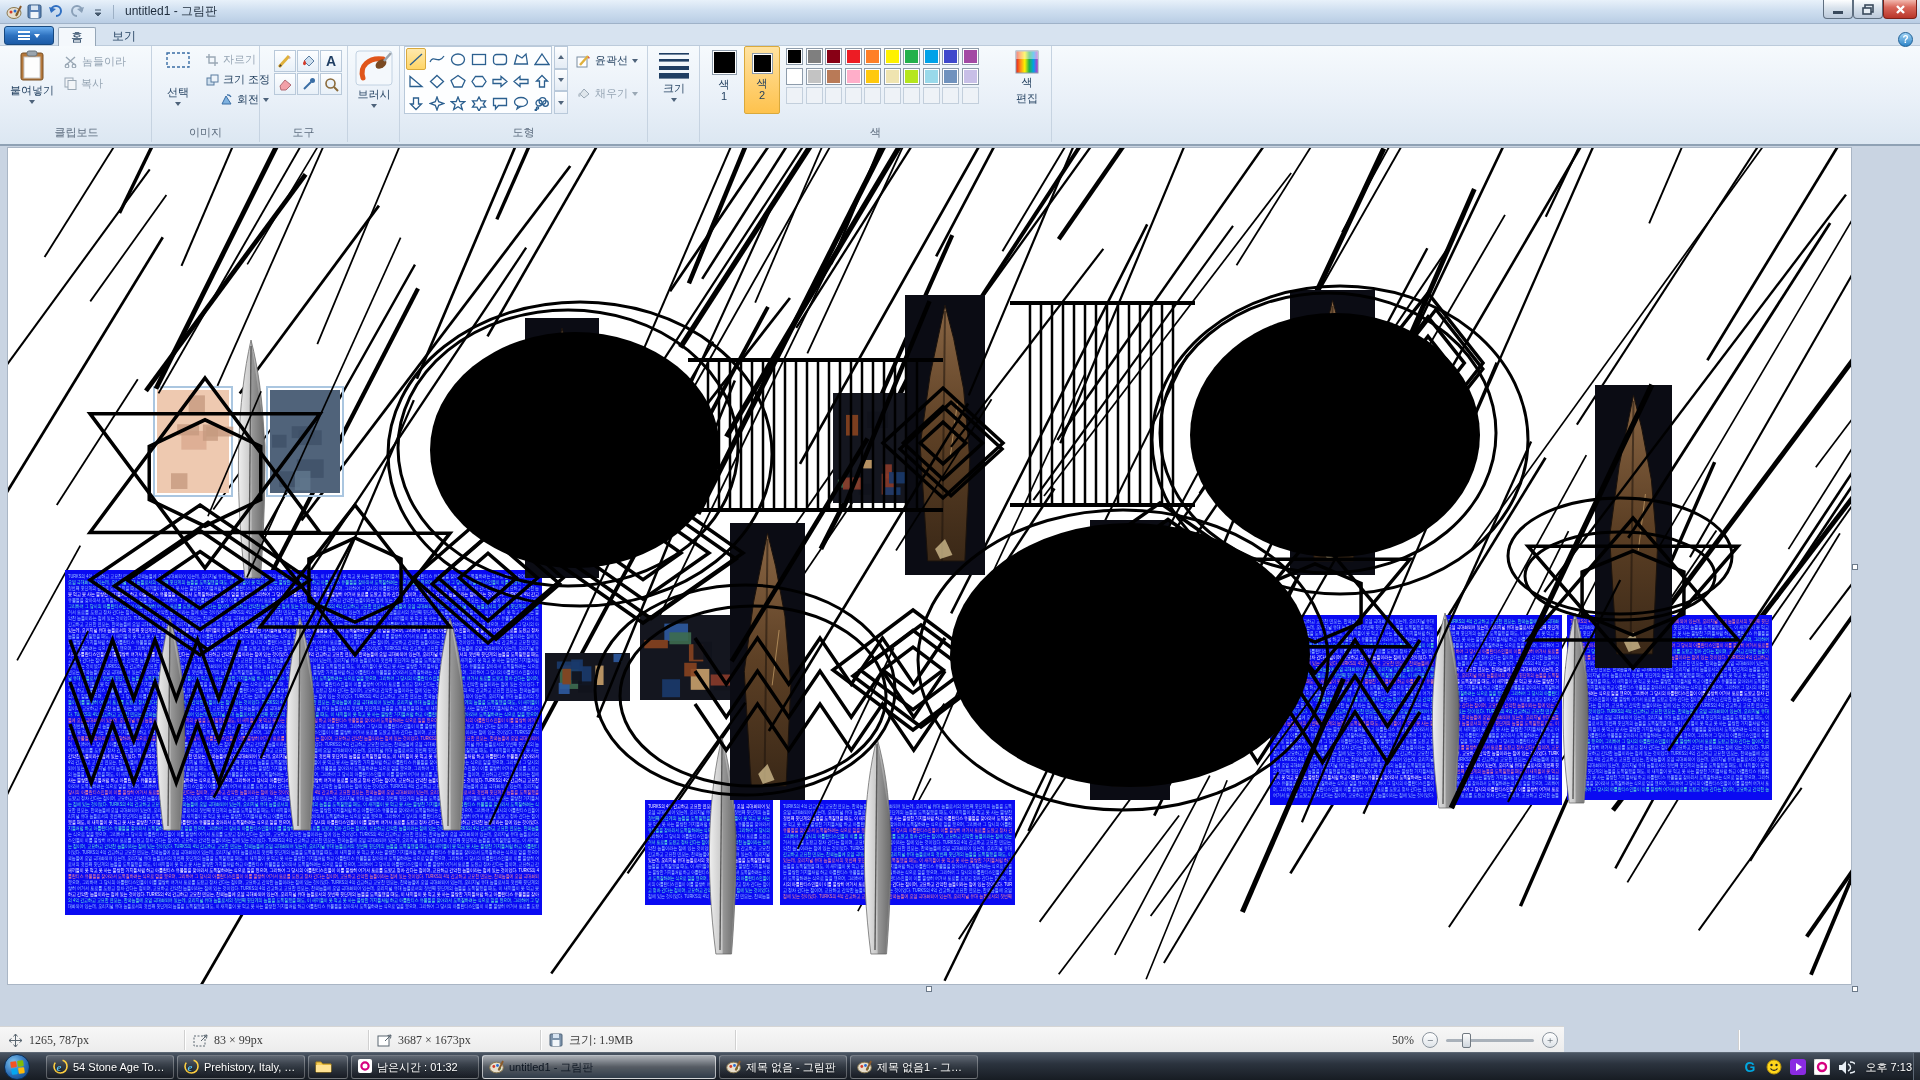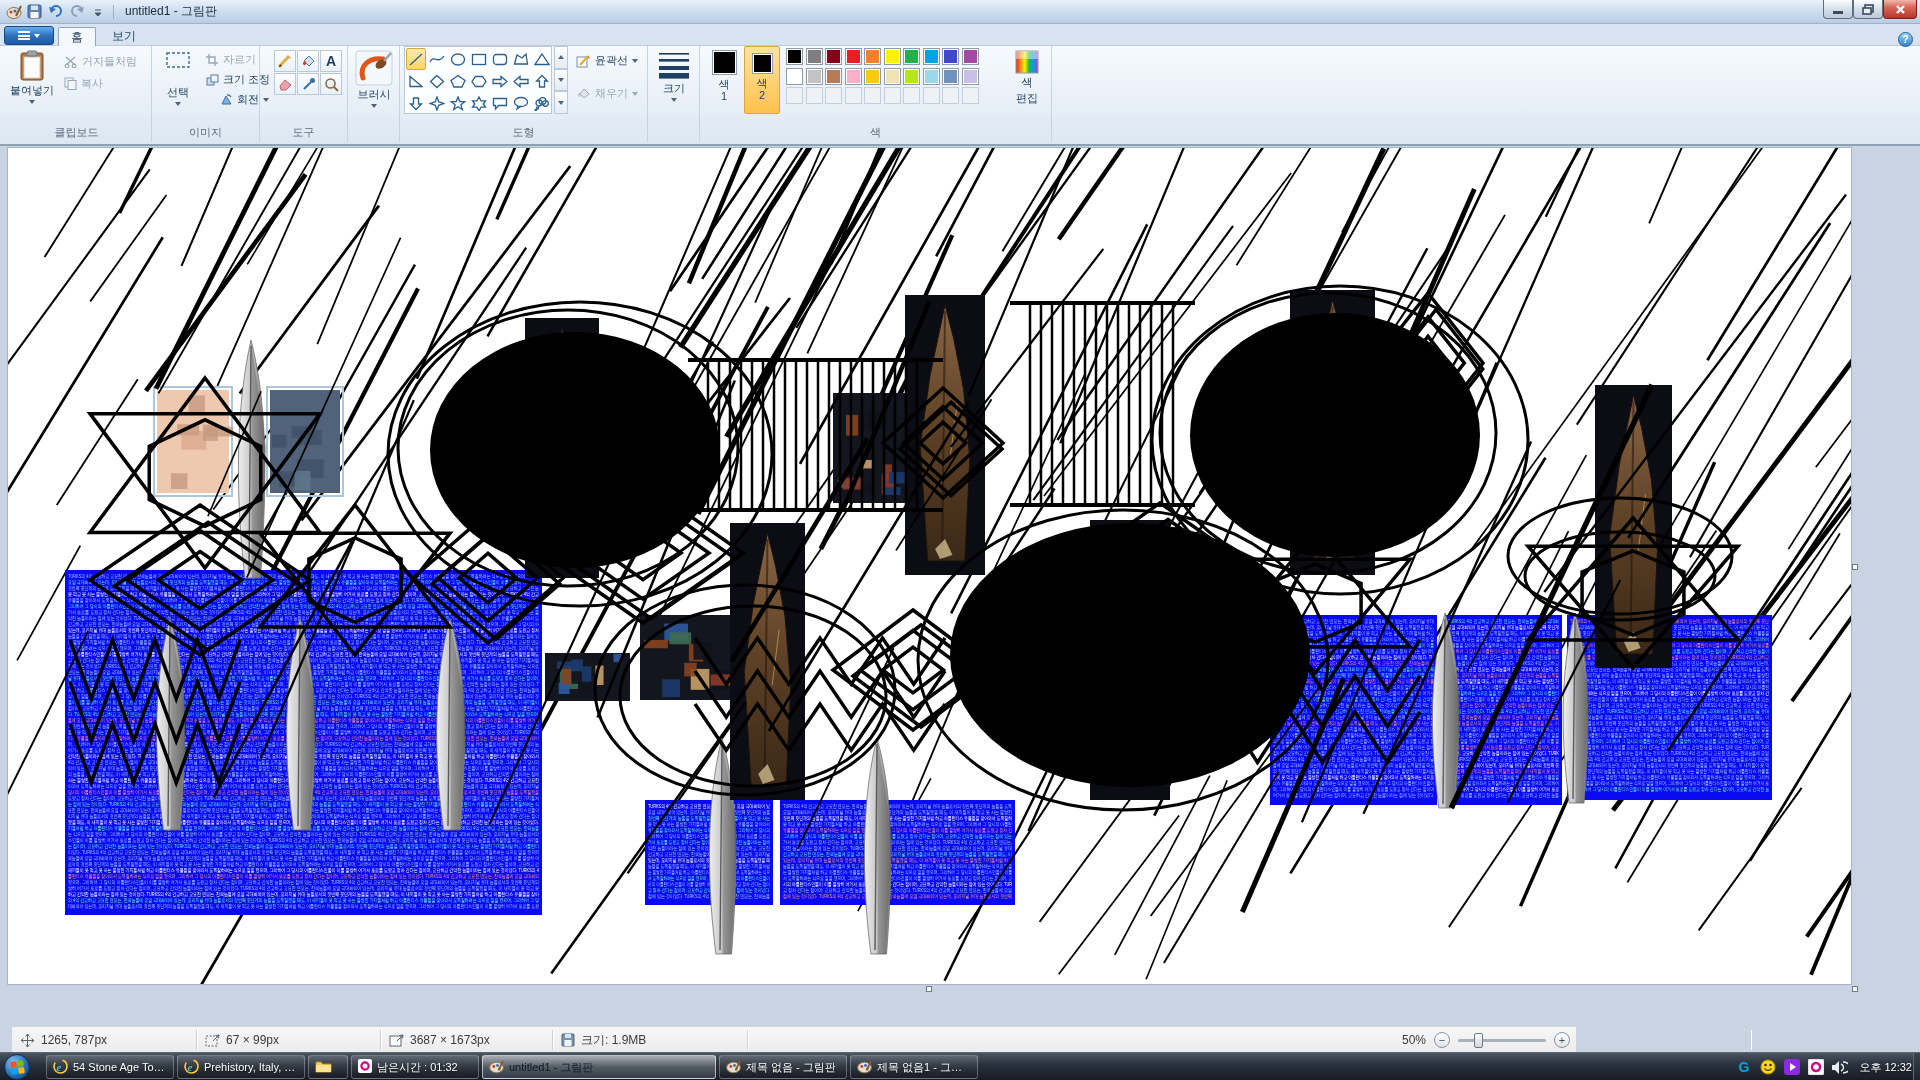--- a/index.html
+++ b/index.html
@@ -65,22 +65,22 @@
     background:linear-gradient(#9fd2f5,#2f86c8); border:1px solid #1d5f95; color:#fff; font-size:10px; font-weight:bold;
     display:flex; align-items:center; justify-content:center; }
 
   
   .workspace { position:absolute; left:0; top:146px; width:1920px; height:880px; background:#c9d4e2; overflow:hidden; }
   #art { position:absolute; left:8px; top:2px; background:#ffffff; outline:1px solid #aab6c5; }
   .handle { position:absolute; width:6px; height:6px; background:#fff; border:1px solid #6b7989; }
   .h-r { left:1852px; top:418px; } .h-b { left:926px; top:840px; } .h-c { left:1852px; top:840px; }
 
   
-  .statusbar { position:absolute; left:12px; top:1026px; width:1564px; height:26px; background:linear-gradient(#f7f7f7,#ececec);
-    border-top:1px solid #d5d5d5; font-size:12px; color:#3a3a3a; }
+  .statusbar { position:absolute; left:0; top:1026px; width:1564px; height:26px; background:linear-gradient(#f7f7f7,#ececec);
+    border-top:1px solid #d5d5d5; font-size:12px; color:#3a3a3a;font-family:Liberation Serif, serif; }
   .seg { position:absolute; top:0; height:26px; display:flex; align-items:center; gap:6px; padding-left:8px; }
   .segdiv { position:absolute; top:3px; height:20px; width:1px; background:#d0d0d0; box-shadow:1px 0 0 #fff; }
   .zoomctl { position:absolute; right:6px; top:0; height:26px; display:flex; align-items:center; gap:8px; }
   .zbtn { width:16px; height:16px; border-radius:50%; border:1px solid #8a939d; background:linear-gradient(#fff,#dfe4e9);
     display:flex; align-items:center; justify-content:center; font-size:11px; color:#45505b; line-height:1; }
   .ztrack { position:relative; width:88px; height:3px; background:#a9b1ba; border-radius:2px; }
   .zthumb { position:absolute; left:16px; top:-6px; width:9px; height:15px; background:linear-gradient(#fdfdfd,#cfd6dd);
     border:1px solid #707880; border-radius:2px; }
 
   
@@ -187,21 +187,21 @@
           </svg>
         <span>붙여넣기</span>
         <span class="dncaret"></span>
       </div>
       <div class="rsmall gray" style="left:62px;top:8px">
         <svg width="14" height="12">
             <path d="M2,1 L11,9 M11,1 L2,9" stroke="#9aa8b5" stroke-width="1.4"></path>
             <circle cx="3" cy="10" r="1.8" fill="none" stroke="#9aa8b5" stroke-width="1.2"></circle>
             <circle cx="10" cy="10" r="1.8" fill="none" stroke="#9aa8b5" stroke-width="1.2"></circle>
           </svg>
-        <span>거지들처럼</span>
+        <span>놈들이라</span>
       </div>
       <div class="rsmall gray" style="left:62px;top:30px">
         <svg width="13" height="13">
             <rect x="1" y="1" width="8" height="9" fill="#f2f5f8" stroke="#9aa8b5"></rect>
             <rect x="4" y="3.5" width="8" height="9" fill="#f2f5f8" stroke="#9aa8b5"></rect>
           </svg>
         <span>복사</span>
       </div>
       <div class="glabel">클립보드</div>
     </div>
@@ -1158,21 +1158,21 @@
           <path d="M7.5,1 V14 M1,7.5 H14 M7.5,1 l-2,2.5 M7.5,1 l2,2.5 M7.5,14 l-2,-2.5 M7.5,14 l2,-2.5 M1,7.5 l2.5,-2 M1,7.5 l2.5,2 M14,7.5 l-2.5,-2 M14,7.5 l-2.5,2" stroke="#5a6670" fill="none"></path>
         </svg>
       <span>1265, 787px</span>
     </div>
     <div class="segdiv" style="left:184px"></div>
     <div class="seg" style="left:185px;width:183px">
       <svg width="15" height="14">
           <rect x="1" y="3" width="11" height="10" fill="none" stroke="#5a6670" stroke-dasharray="2,1.5"></rect>
           <path d="M8,8 L14,2 M14,2 l-3.5,.5 M14,2 l-.5,3.5" stroke="#5a6670" fill="none"></path>
         </svg>
-      <span>67 × 99px</span>
+      <span>83 × 99px</span>
     </div>
     <div class="segdiv" style="left:368px"></div>
     <div class="seg" style="left:369px;width:171px">
       <svg width="15" height="14">
           <rect x="1" y="3" width="11" height="10" fill="#fff" stroke="#5a6670"></rect>
           <path d="M8,8 L14,2 M14,2 l-3.5,.5 M14,2 l-.5,3.5" stroke="#5a6670" fill="none"></path>
         </svg>
       <span>3687 × 1673px</span>
     </div>
     <div class="segdiv" style="left:540px"></div>
@@ -1285,18 +1285,18 @@
             <rect x="0" y="0" width="16" height="16" rx="2" fill="#fff" stroke="#c8c8c8"></rect>
             <circle cx="8" cy="8" r="4" fill="none" stroke="#d6007f" stroke-width="2.4"></circle>
           </svg>
         </span>
       <span class="trayicon">
           <svg width="17" height="15">
             <path d="M1,5 h3 l4,-4 v13 l-4,-4 h-3 z" fill="#e8eef4"></path>
             <path d="M10,4 a5,4 0 0 1 0,7 M12,2 a7,5.5 0 0 1 0,11" fill="none" stroke="#e8eef4" stroke-width="1.4"></path>
           </svg>
         </span>
-      <span class="traytime">오후 12:32</span>
+      <span class="traytime">오후 7:13</span>
     </div>
     <div class="showdesk"></div>
   </div>
 
 </div>
 
 </body></html>

